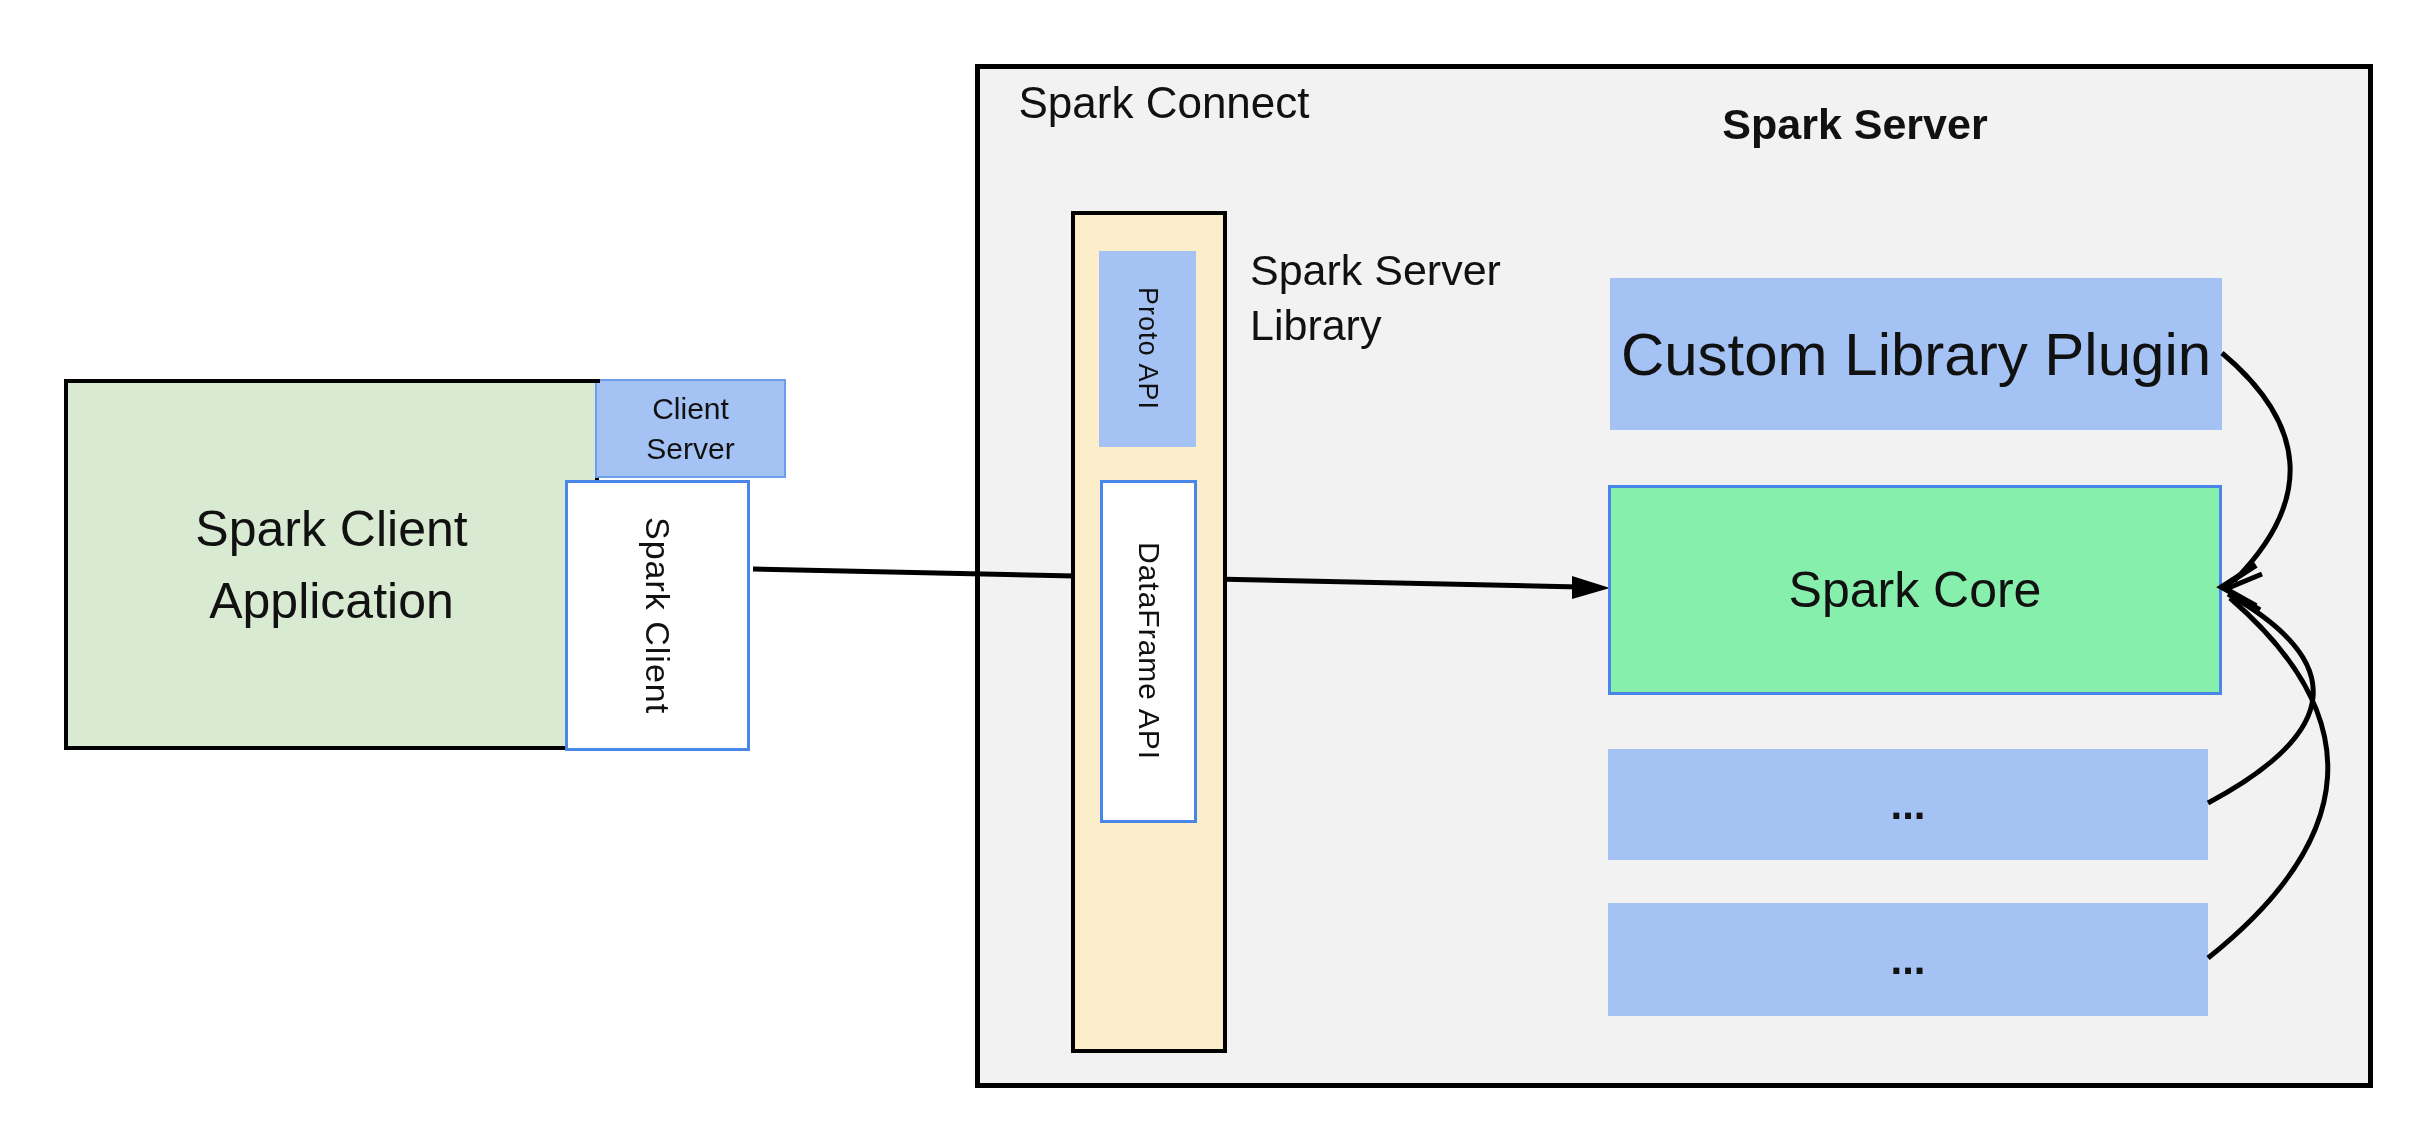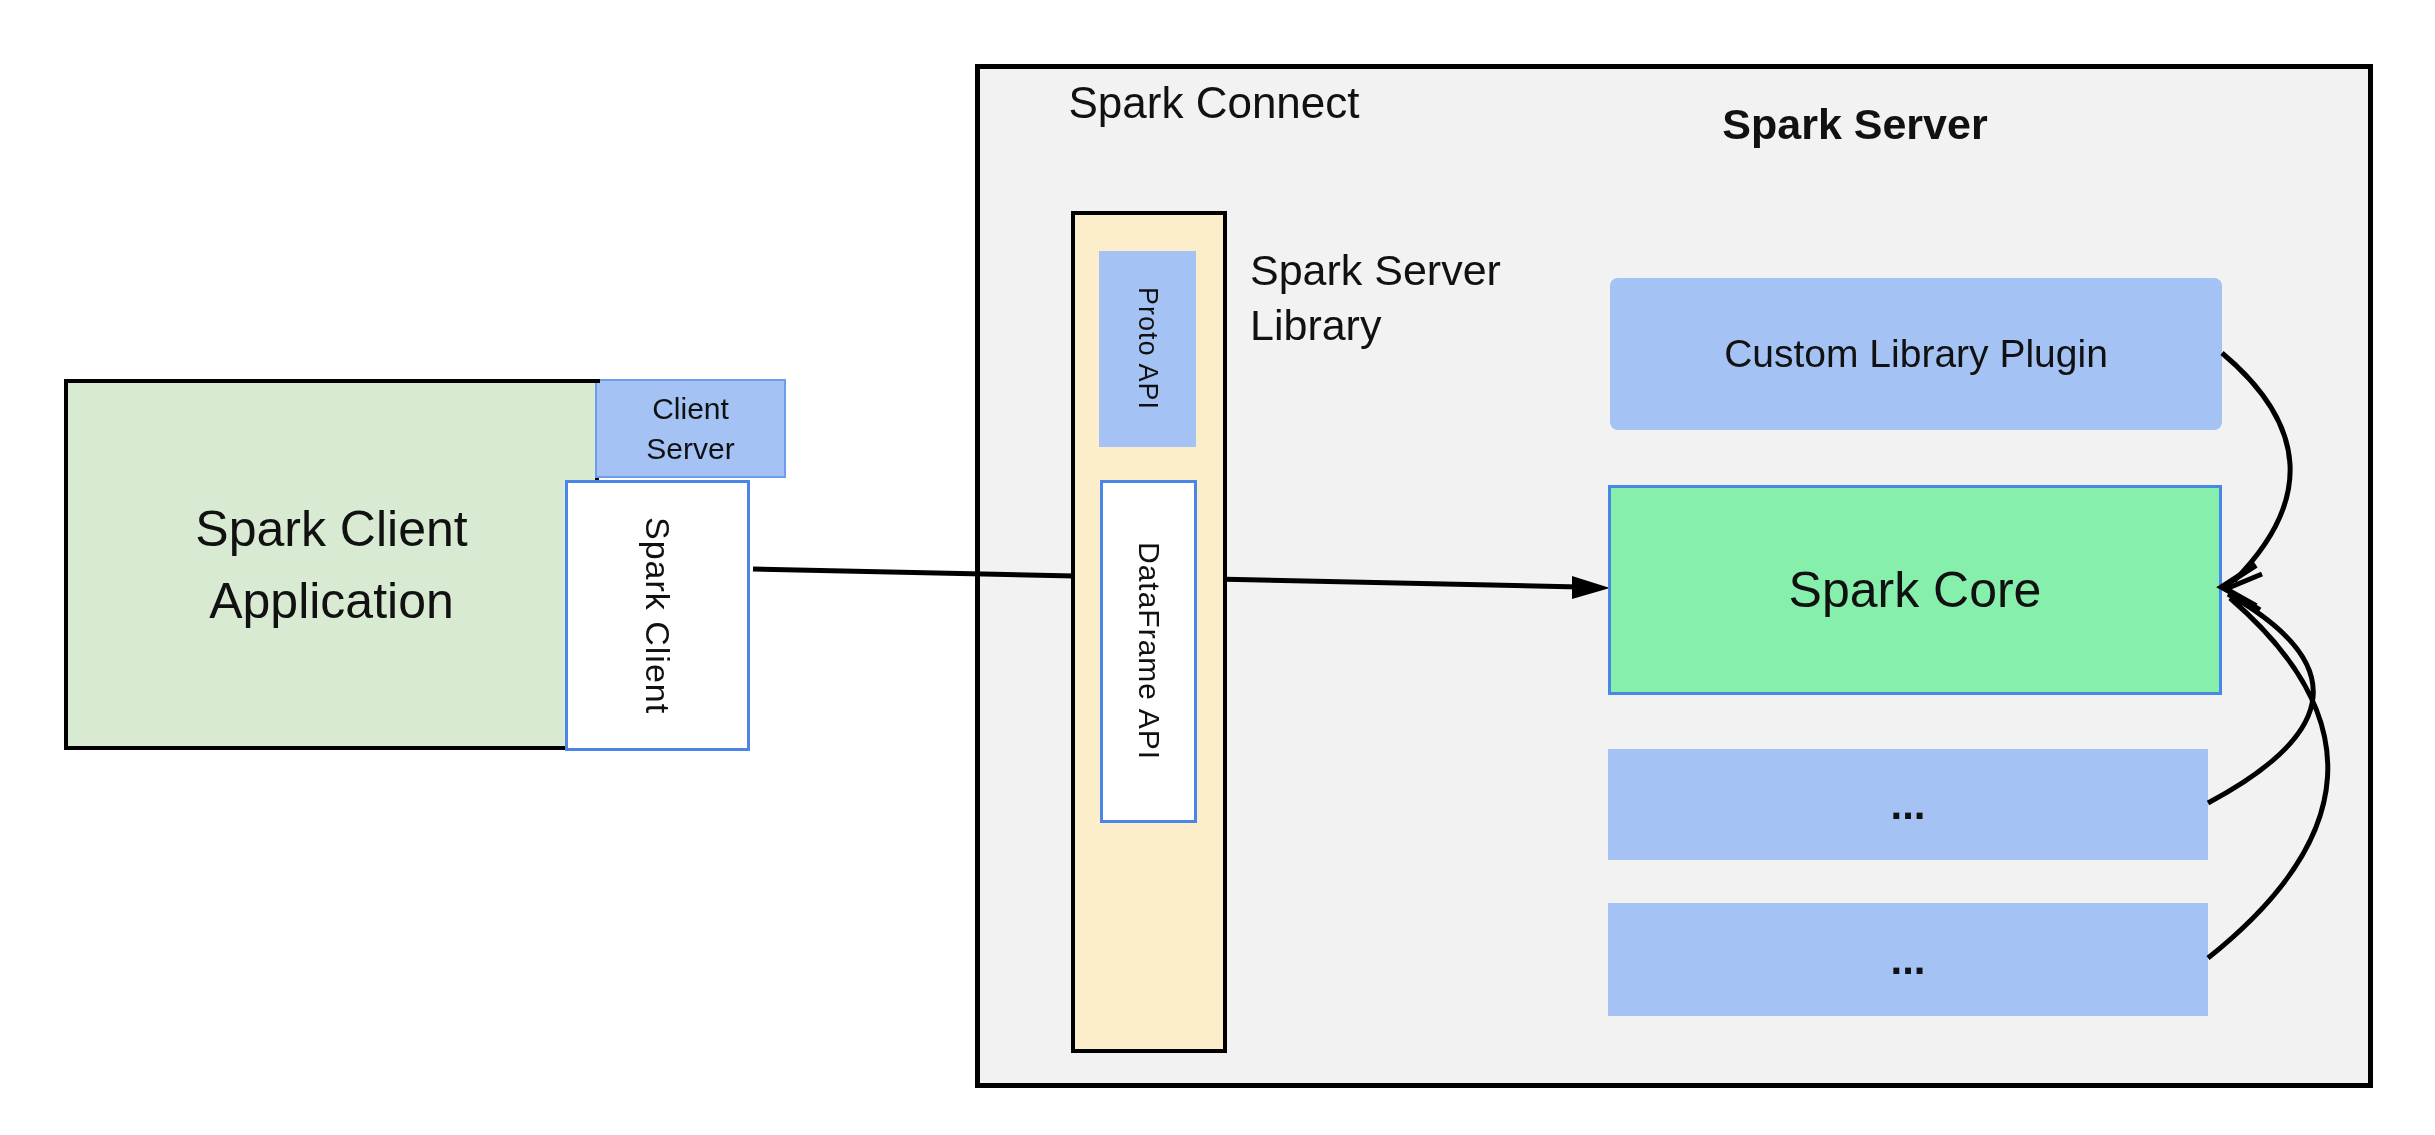--- a/index.html
+++ b/index.html
@@ -25,35 +25,35 @@
   .client-package{left:562px;top:379px;width:191px;height:99px;background:var(--blue-fill);
              border:2px solid #6d9eeb;z-index:4;flex-direction:column;
              font-size:30px;line-height:40px;margin-left:33px;}
   .green-border-overlap{left:562px;top:379px;width:38px;height:4px;background:var(--line-black);z-index:5;}
   .spark-client-box{left:565px;top:480px;width:185px;height:271px;background:#ffffff;
              border:3px solid var(--box-border-blue);z-index:4;font-size:34px;}
 
   
   .gray-box{left:975px;top:64px;width:1398px;height:1024px;background:var(--gray-fill);
              border:5px solid var(--line-black);z-index:1;}
-  .connect-api-label{left:1014px;top:76px;width:400px;z-index:2;font-size:44px;line-height:53px;text-align:center;}
+  .connect-api-label{left:964px;top:76px;width:400px;z-index:2;font-size:44px;line-height:53px;text-align:center;}
   .server-title{left:1655px;top:100px;width:400px;z-index:2;font-size:43px;font-weight:bold;text-align:center;}
 
   
   .yellow-box{left:1071px;top:211px;width:156px;height:842px;background:var(--yellow-fill);
              border:4px solid var(--line-black);z-index:5;}
   .proto-api{left:1099px;top:251px;width:97px;height:196px;background:var(--blue-fill);
              z-index:6;font-size:27px;}
   .dataframe-api{left:1100px;top:480px;width:97px;height:343px;background:#ffffff;
              border:3px solid var(--box-border-blue);z-index:6;font-size:30px;}
   .server-library-label{left:1250px;top:243px;width:360px;z-index:2;font-size:43px;line-height:55px;text-align:left;}
 
   
   .custom-plugin{left:1610px;top:278px;width:612px;height:152px;background:var(--blue-fill);
-             z-index:3;font-size:39px;border-radius:8px;}
+             z-index:3;font-size:60px;}
   .spark-core{left:1608px;top:485px;width:614px;height:210px;background:#86efac;
              border:3px solid var(--box-border-blue);z-index:3;font-size:50px;}
   .dots-box{background:var(--blue-fill);z-index:3;font-size:42px;font-weight:bold;}
   .dots-1{left:1608px;top:749px;width:600px;height:111px;}
   .dots-2{left:1608px;top:903px;width:600px;height:113px;}
 
   .svg-under{left:0;top:0;z-index:2;}
   .svg-over{left:0;top:0;z-index:7;}
   svg{display:block;}
 </style>

